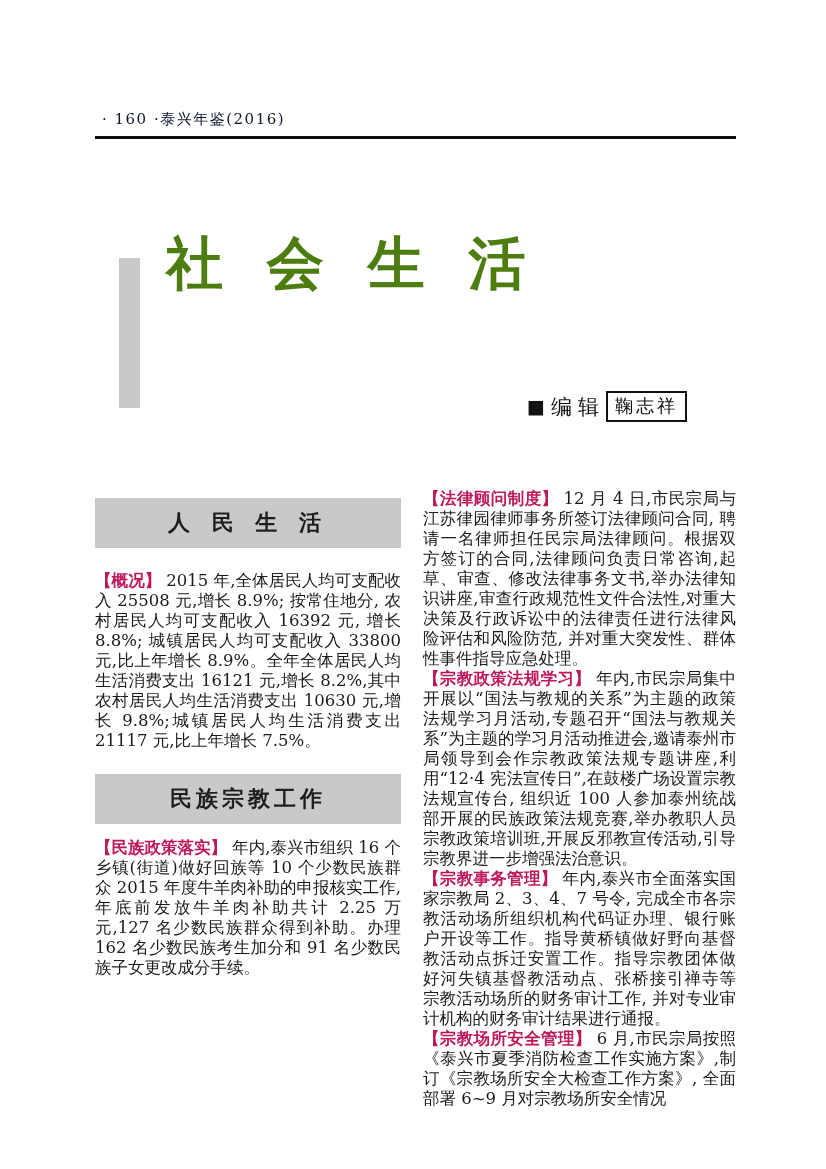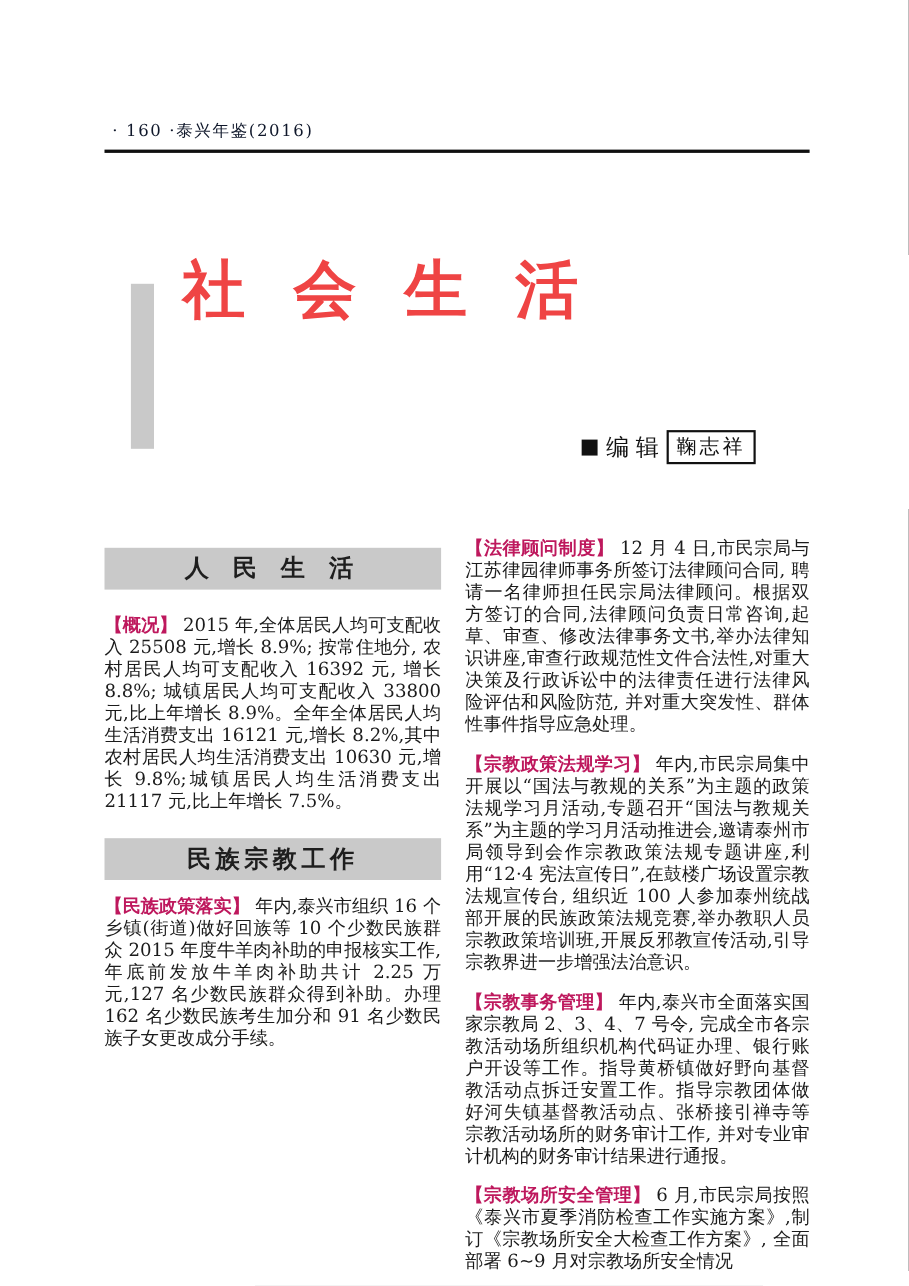--- a/index.html
+++ b/index.html
@@ -21,59 +21,59 @@
     position:absolute; left:95px; top:136px;
     width:641px; height:3px; background:#0f0f0f;
   }
   .accent-bar {
     position:absolute; left:119px; top:258px;
     width:21px; height:150px; background:#c9c9c9;
   }
   .chapter-title {
     position:absolute; left:166px; top:226px;
     font-size:57px; font-weight:bold; letter-spacing:12px;
-    color:#ef4444; white-space:nowrap;
+    color:#4d7c0f; white-space:nowrap;
   }
   .editor-line {
     position:absolute; left:527px; top:391px;
     display:flex; align-items:center;
     font-size:21px; color:#111; white-space:nowrap;
   }
   .editor-marker { font-size:19px; margin-right:6px; line-height:1; }
   .editor-label { letter-spacing:6px; }
   .editor-name-box {
     margin-left:1px;
     border:2px solid #111;
     padding:1px 7px 2px 7px;
     font-size:18px; letter-spacing:3px;
   }
   .col { position:absolute; }
   .col-left  { left:95px;  top:498px; width:306px; }
   .col-right { left:423px; top:489px; width:313px; }
   .section-head {
-    height:38px; background:#c9c9c9;
+    height:50px; background:#c9c9c9;
     display:flex; align-items:center; justify-content:center;
     font-family:"DejaVu Sans","Liberation Sans",sans-serif;
     font-weight:bold; font-size:22px; color:#1e1e1e;
   }
   .ls-wide   { letter-spacing:7px; }
   .ls-narrow { letter-spacing:4px; }
   .para {
     font-size:16.5px; line-height:20px;
     text-align:justify; color:#1b1b1b;
   }
   .lead {
     font-family:"DejaVu Sans","Liberation Sans",sans-serif;
     font-weight:bold; color:#be185d;
     margin-right:5px;
   }
   .mt-head { margin-top:23px; }
   .mt-para-after-head { margin-top:23px; }
   .mt-para { margin-top:14px; }
-  .mt-para-r { margin-top:16px; }
+  .mt-para-r { }
 </style>
 </head>
 <body>
 
 <div class="page">
 
   <div class="running-head">· 160 ·泰兴年鉴(2016)</div>
   <div class="head-rule"></div>
 
   <div class="accent-bar"></div>

